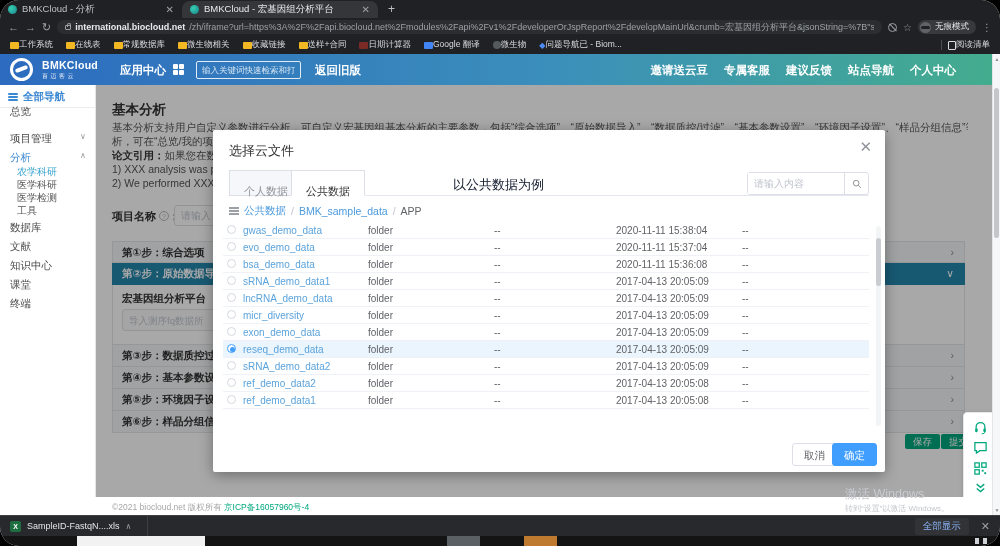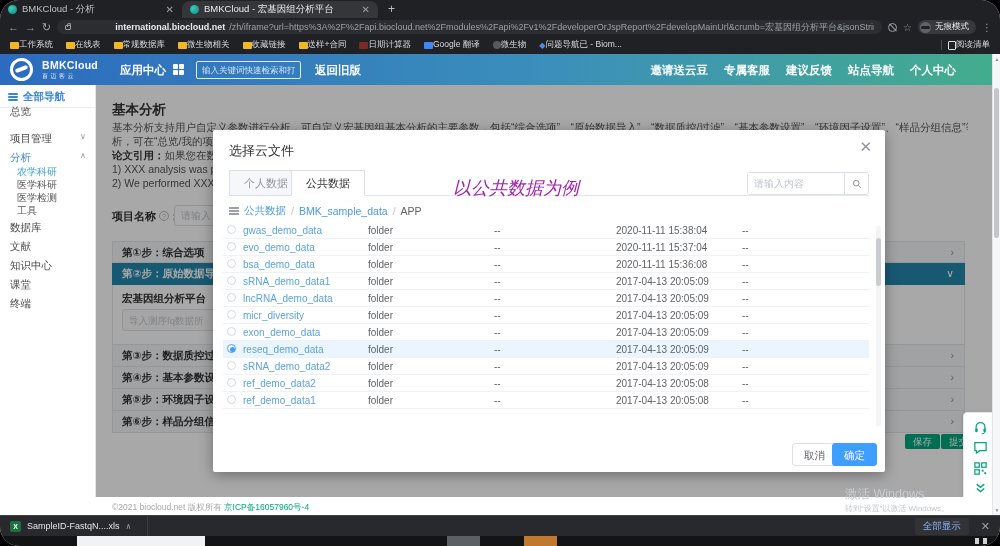--- a/index.html
+++ b/index.html
@@ -17,21 +17,21 @@
   .favicon { width:9px; height:9px; border-radius:50%; background:radial-gradient(circle at 35% 35%, #34d0b0, #1b7f8f); flex:0 0 auto; }
   .tab-title { white-space:nowrap; overflow:hidden; flex:1; }
   .tab-close { color:#9aa0a6; font-size:10px; }
   .newtab { color:#bdc1c6; font-size:12px; padding:0 10px; height:17px; line-height:16px; }
 
   .urlbar { left:0; top:18px; width:1000px; height:18px; background:#202124; display:flex; align-items:center; gap:6px; padding:0 8px; }
   .navbtn { color:#9aa0a6; font-size:11px; line-height:1; }
   .omnibox { flex:1; height:14px; background:#2b2d30; border-radius:7px; display:flex; align-items:center; gap:4px; padding:0 8px; overflow:hidden; }
   .lock-icon { width:6px; height:5px; border:1px solid #9aa0a6; border-radius:1px; position:relative; flex:0 0 auto; }
   .lock-icon:before { content:""; position:absolute; left:1px; top:-3px; width:2px; height:3px; border:1px solid #9aa0a6; border-bottom:none; border-radius:2px 2px 0 0; }
-  .url-domain { color:#e8eaed; font-size:9px; font-weight:bold; white-space:nowrap;margin-left:40px; }
+  .url-domain { color:#e8eaed; font-size:9px; font-weight:bold; white-space:nowrap; }
   .url-path { color:#9aa0a6; font-size:9px; white-space:nowrap; overflow:hidden; }
   .blocked-icon { width:9px; height:9px; border:1px solid #9aa0a6; border-radius:50%; position:relative; }
   .blocked-icon:after { content:""; position:absolute; left:-1px; top:3.5px; width:10px; height:1px; background:#9aa0a6; transform:rotate(45deg); }
   .star-icon { color:#9aa0a6; font-size:10px; }
   .incog-chip { display:flex; align-items:center; gap:4px; background:#38393c; border-radius:8px; padding:1px 7px 1px 2px; }
   .incog-avatar { width:11px; height:11px; border-radius:50%; background:#5f6368; position:relative; }
   .incog-avatar:after { content:""; position:absolute; left:1px; top:4px; width:9px; height:3px; border-radius:2px; background:#202124; }
   .incog-label { color:#e8eaed; font-size:8.5px; }
   .kebab-icon { color:#9aa0a6; font-size:10px; }
 
@@ -101,24 +101,24 @@
   .teal-btn { position:absolute; height:15px; background:#00a87e; color:#fff; font-size:9.5px; line-height:15px; text-align:center; border-radius:2px; border:none; padding:0 8px; }
 
   
   .dim { left:96px; top:85px; width:896px; height:412px; background:rgba(0,0,0,.34); }
 
   
   .modal { left:213px; top:130px; width:672px; height:342px; background:#fff; border-radius:2px; box-shadow:0 3px 14px rgba(0,0,0,.35); }
   .m-title { left:16px; top:12px; font-size:13px; color:#303133; }
   .m-close { right:13px; top:8px; font-size:15px; color:#909399; }
   .m-tabsrow { left:16px; top:40px; width:640px; height:26px; border-bottom:1px solid #e4e7ed; }
-  .m-tab { position:absolute; top:0; height:26px; line-height:25px; padding:0 14px; font-size:11px; border:1px solid #dcdfe6; }
+  .m-tab { position:absolute; top:0; height:26px; line-height:25px; padding:8px 14px; font-size:11px; border:1px solid #dcdfe6; }
   .m-tab.inactive { left:0; background:#f5f7fa; color:#909399; }
   .m-tab.active { left:62px; background:#fff; color:#303133; border-bottom-color:#fff; }
-  .m-note { left:240px; top:46px; font-size:18px; color:#a21caf;font-style:italic; }
+  .m-note { left:240px; top:46px; font-size:13px; color:#0f172a; }
   .m-search { right:16px; top:42px; width:122px; height:23px; border:1px solid #dcdfe6; border-radius:3px; display:flex; }
   .m-search input { flex:1; border:none; outline:none; font-size:10px; padding:0 6px; color:#333; min-width:0; }
   .m-search input::placeholder { color:#c0c4cc; }
   .m-search .sbtn { width:24px; border-left:1px solid #dcdfe6; display:flex; align-items:center; justify-content:center; }
   .m-crumb { left:16px; top:74px; display:flex; align-items:center; gap:5px; font-size:10.5px; }
   .crumb-ic { display:inline-block; width:10px; }
   .crumb-ic i { display:block; height:1.5px; background:#9aa0a6; margin:1.5px 0; }
   .crumb-link { color:#4b9ade; }
   .crumb-sep { color:#c0c4cc; }
   .crumb-cur { color:#606266; }

